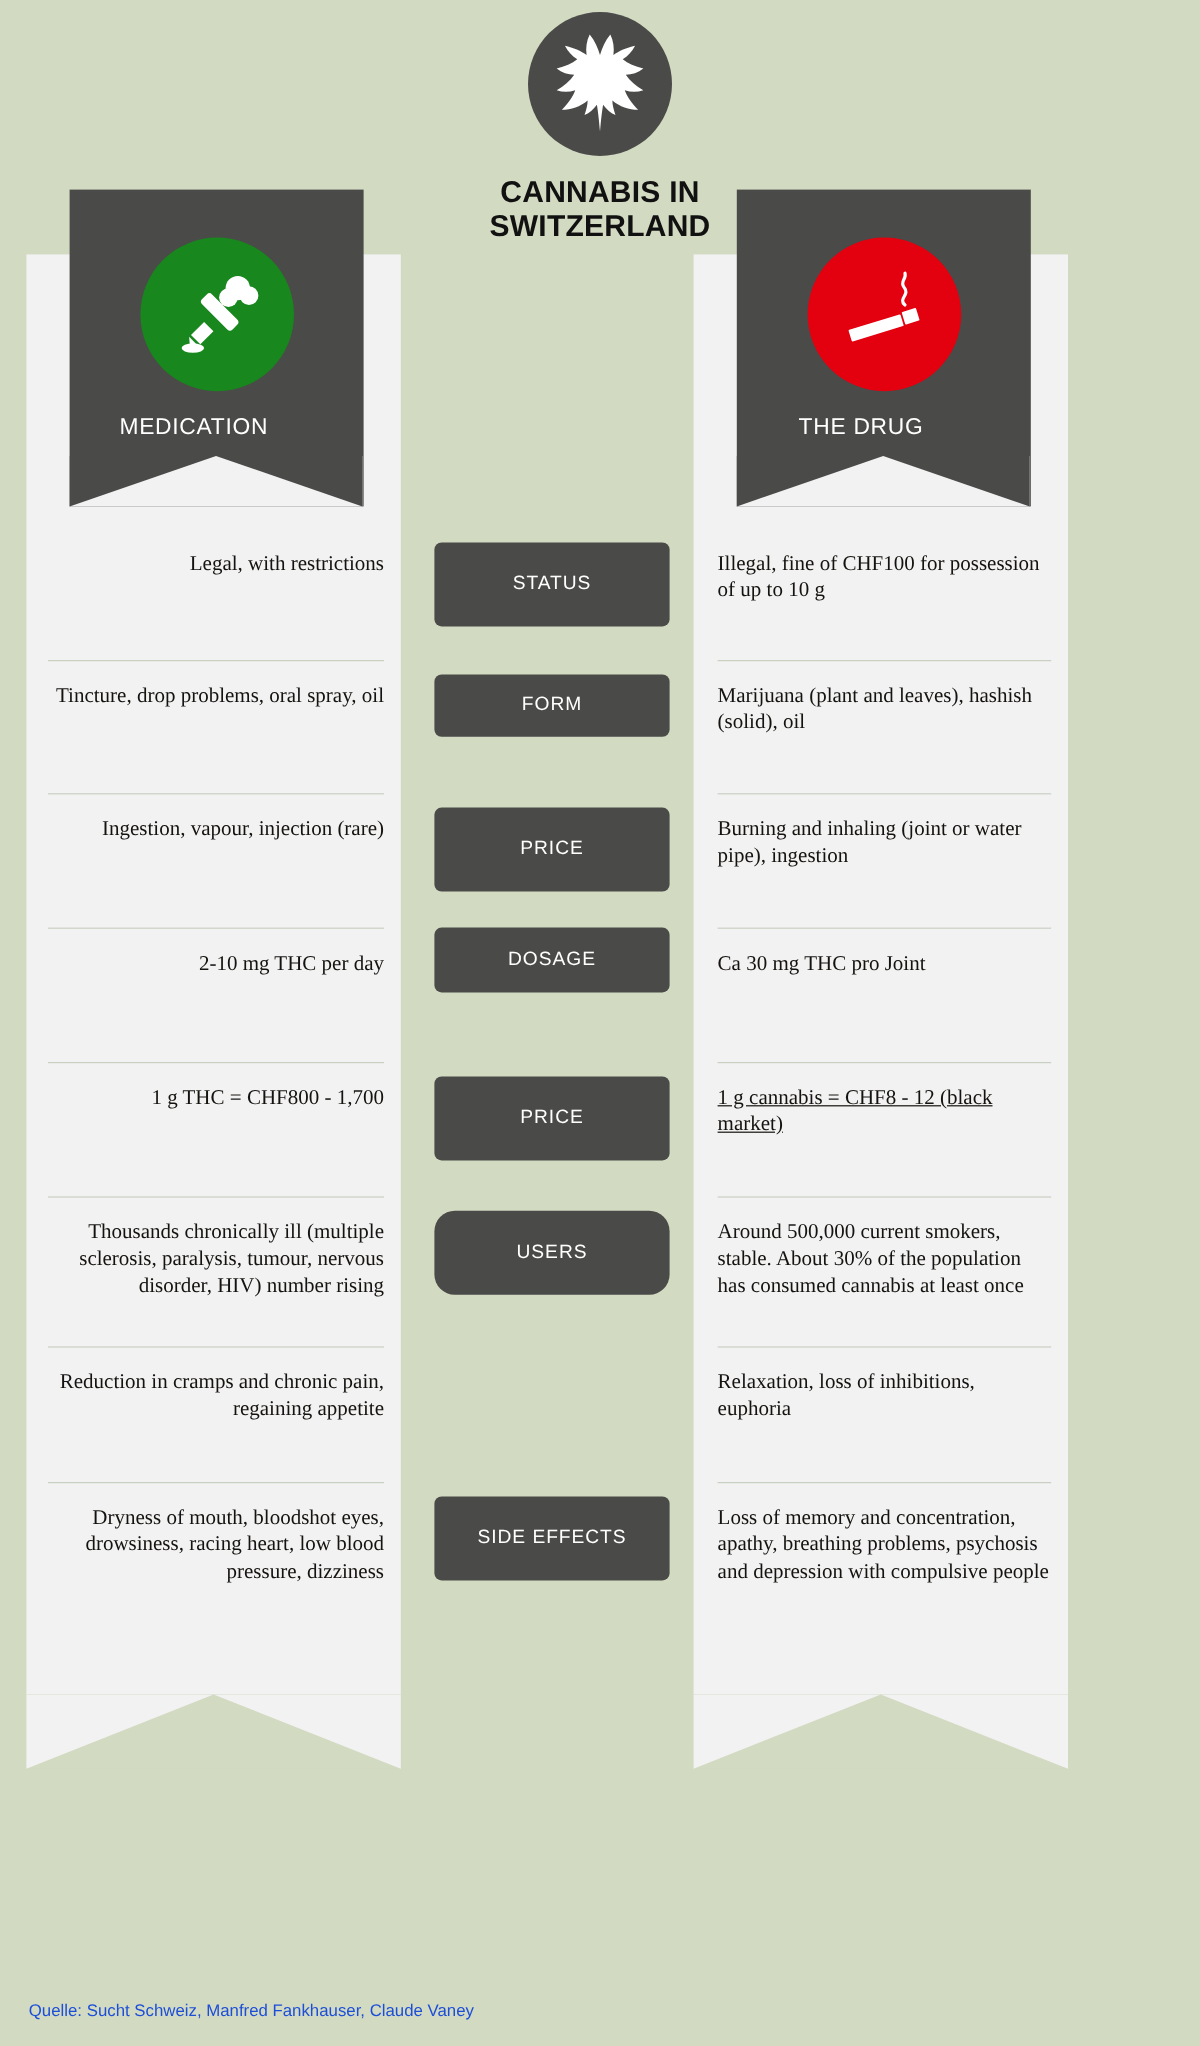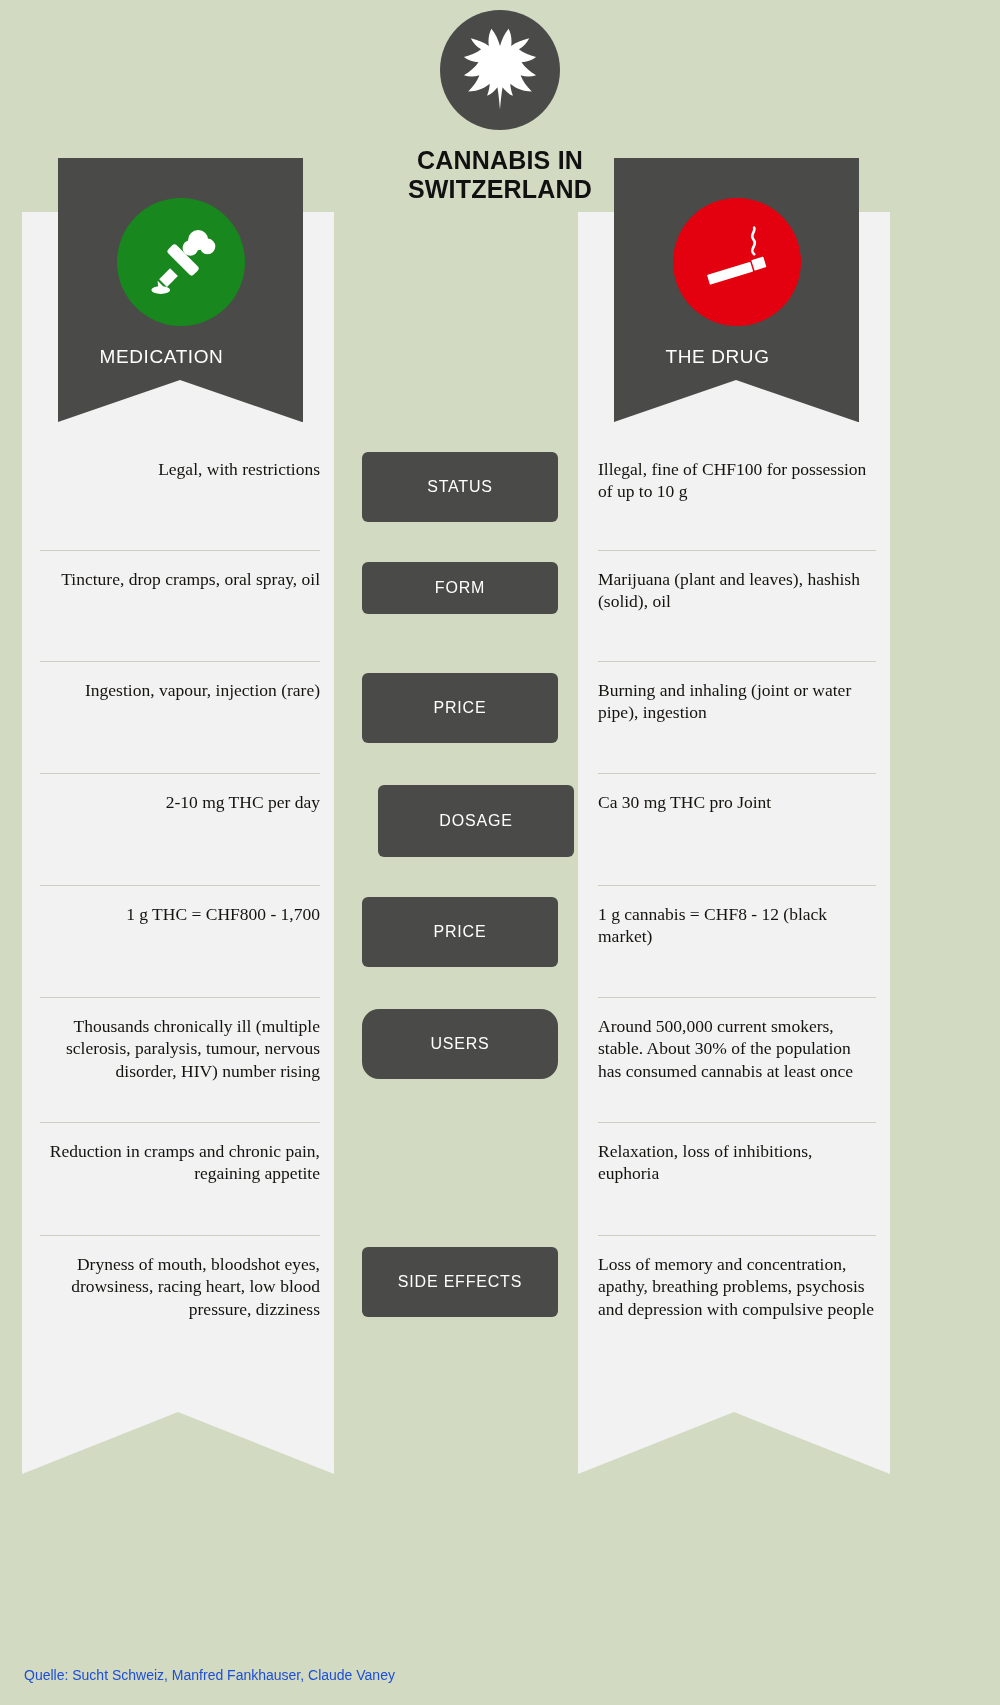--- a/index.html
+++ b/index.html
@@ -253,44 +253,44 @@
   <div class="banner-notch"></div>
 </div>
 
 <div class="rows" id="rows-container">
     <div class="row" style="position: absolute; top: 0px; height: 110px;">
       <div class="cell cell-left" style="top: 18px;">Legal, with restrictions</div>
       <div class="label-box" style="top: 12px; height: 70px;">STATUS</div>
       <div class="cell cell-right" style="top: 18px;">Illegal, fine of CHF100 for possession of up to 10 g</div>
     </div>
     <div class="row" style="position: absolute; top: 110px; height: 110px;">
-      <div class="cell cell-left" style="top: 18px;">Tincture, drop cramps, oral spray, oil</div>
+      <div class="cell cell-left" style="top: 18px;">Tincture, drop problems, oral spray, oil</div>
       <div class="label-box" style="top: 12px; height: 52px;">FORM</div>
       <div class="cell cell-right" style="top: 18px;">Marijuana (plant and leaves), hashish (solid), oil</div>
       <div class="divider-left" style="top: 0px;"></div>
       <div class="divider-right" style="top: 0px;"></div>
     </div>
     <div class="row" style="position: absolute; top: 221px; height: 112px;">
       <div class="cell cell-left" style="top: 18px;">Ingestion, vapour, injection (rare)</div>
       <div class="label-box" style="top: 12px; height: 70px;">PRICE</div>
       <div class="cell cell-right" style="top: 18px;">Burning and inhaling (joint or water pipe), ingestion</div>
       <div class="divider-left" style="top: 0px;"></div>
       <div class="divider-right" style="top: 0px;"></div>
     </div>
     <div class="row" style="position: absolute; top: 333px; height: 112px;">
       <div class="cell cell-left" style="top: 18px;">2-10 mg THC per day</div>
-      <div class="label-box" style="top: 12px; height: 72px; margin-left: 16px;">DOSAGE</div>
+      <div class="label-box" style="top: 0; height: 54px;">DOSAGE</div>
       <div class="cell cell-right" style="top: 18px;">Ca 30 mg THC pro Joint</div>
       <div class="divider-left" style="top: 0px;"></div>
       <div class="divider-right" style="top: 0px;"></div>
     </div>
     <div class="row" style="position: absolute; top: 445px; height: 112px;">
       <div class="cell cell-left" style="top: 18px;">1 g THC = CHF800 - 1,700</div>
       <div class="label-box" style="top: 12px; height: 70px;">PRICE</div>
-      <div class="cell cell-right" style="top: 18px;">1 g cannabis = CHF8 - 12 (black market)</div>
+      <div class="cell cell-right" style="top: 18px; text-decoration: underline;">1 g cannabis = CHF8 - 12 (black market)</div>
       <div class="divider-left" style="top: 0px;"></div>
       <div class="divider-right" style="top: 0px;"></div>
     </div>
     <div class="row" style="position: absolute; top: 557px; height: 125px;">
       <div class="cell cell-left" style="top: 18px;">Thousands chronically ill (multiple sclerosis, paralysis, tumour, nervous disorder, HIV) number rising</div>
       <div class="label-box" style="top: 12px; height: 70px; border-radius: 17px;">USERS</div>
       <div class="cell cell-right" style="top: 18px;">Around 500,000 current smokers, stable. About 30% of the population has consumed cannabis at least once</div>
       <div class="divider-left" style="top: 0px;"></div>
       <div class="divider-right" style="top: 0px;"></div>
     </div>

